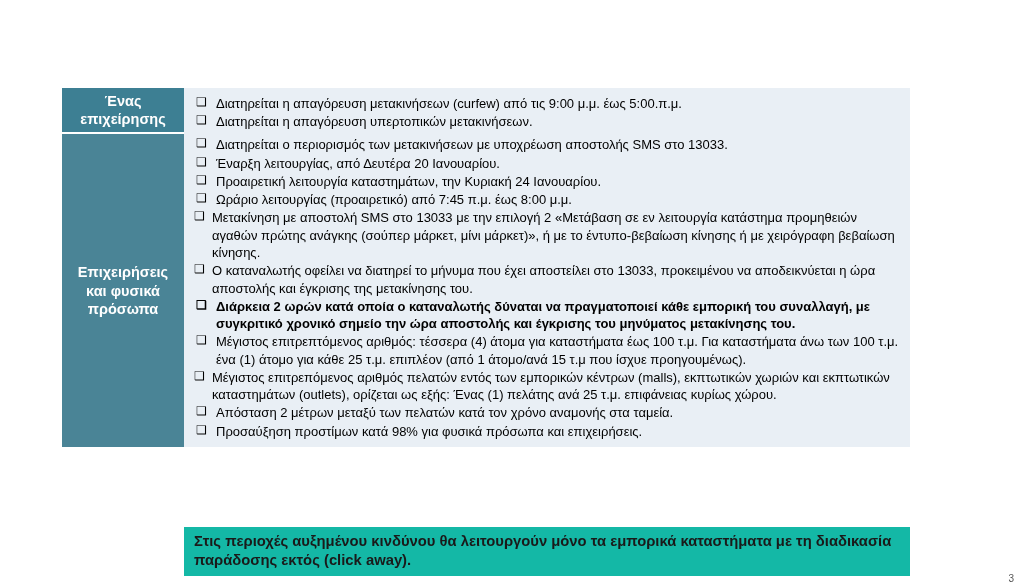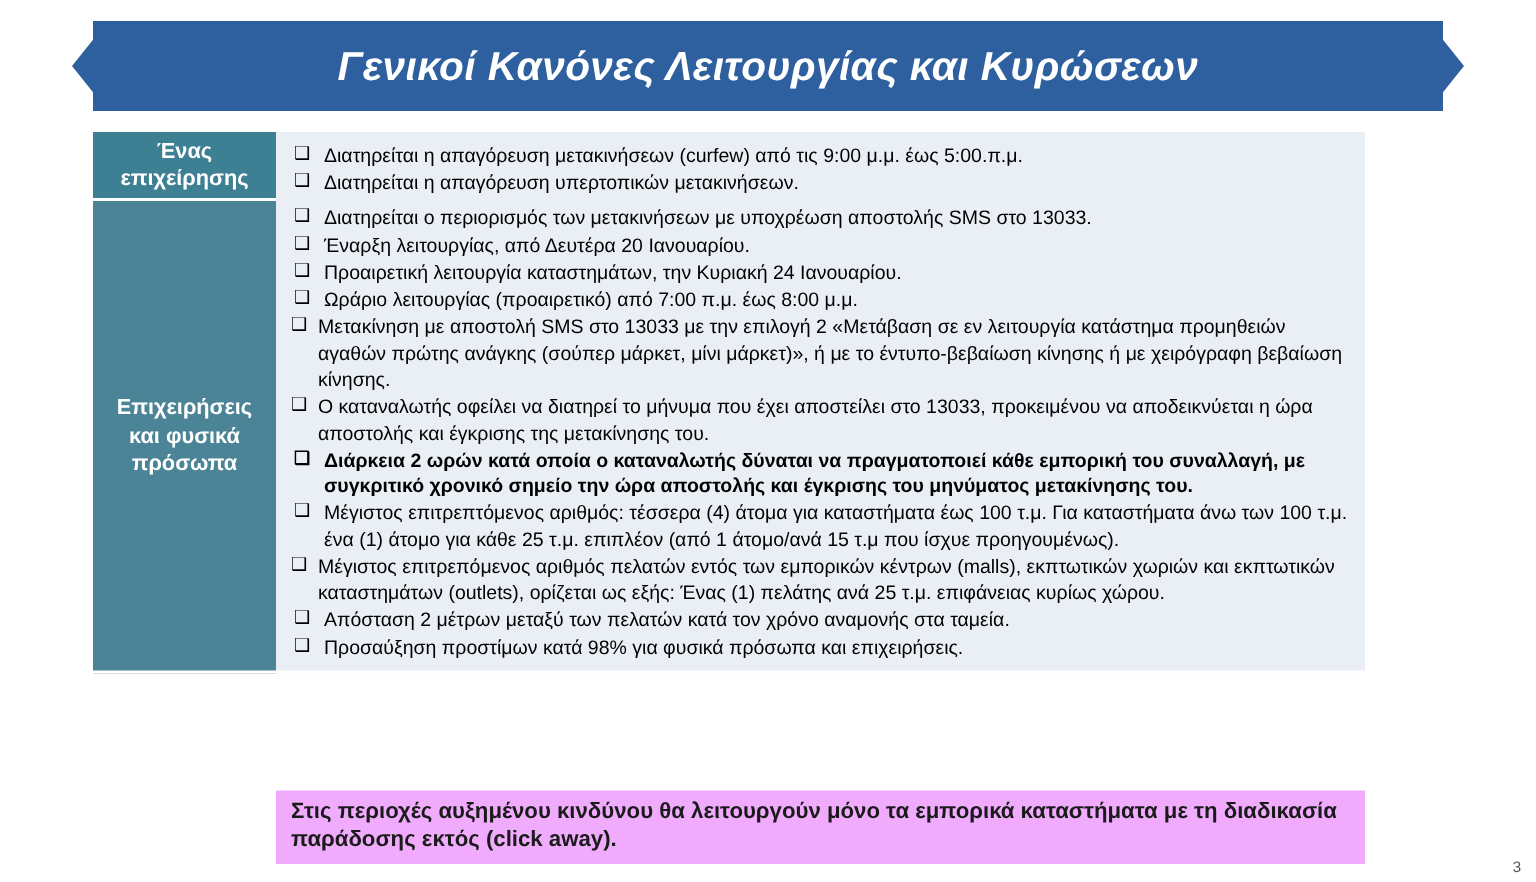--- a/index.html
+++ b/index.html
@@ -141,21 +141,21 @@
     font-weight: bold;
   }
 
   
   .footer-note {
     position: absolute;
     left: 184px;
     top: 527px;
     width: 726px;
     box-sizing: border-box;
-    background: #f0abfc;
+    background: #14b8a6;
     padding: 5px 10px 6px 10px;
     font-size: 14.8px;
     font-weight: bold;
     color: #1a1a1a;
     line-height: 1.3;
   }
   .footer-left-block {
     position: absolute;
     left: 62px;
     top: 527px;
@@ -170,44 +170,41 @@
     bottom: 4px;
     font-size: 10px;
     color: #555555;
   }
 </style>
 </head>
 <body>
 
 <div class="slide">
 
-  <div class="title-banner">
-    <div class="title-text">Γενικοί Κανόνες Λειτουργίας και Κυρώσεων</div>
-  </div>
 
   <div class="table">
 
     <div class="row">
       <div class="col-left">Ένας επιχείρησης</div>
       <div class="col-right first">
         <ul class="bullets">
           <li>Διατηρείται η απαγόρευση μετακινήσεων (curfew) από τις 9:00 μ.μ. έως 5:00.π.μ.</li>
           <li>Διατηρείται η απαγόρευση υπερτοπικών μετακινήσεων.</li>
         </ul>
       </div>
     </div>
 
     <div class="row">
       <div class="col-left tall">Επιχειρήσεις και φυσικά πρόσωπα</div>
       <div class="col-right body">
         <ul class="bullets">
           <li>Διατηρείται ο περιορισμός των μετακινήσεων με υποχρέωση αποστολής SMS στο 13033.</li>
           <li>Έναρξη λειτουργίας, από Δευτέρα 20 Ιανουαρίου.</li>
           <li>Προαιρετική λειτουργία καταστημάτων, την Κυριακή 24 Ιανουαρίου.</li>
-          <li>Ωράριο λειτουργίας (προαιρετικό) από 7:00 π.μ. έως 8:00 μ.μ.</li>
+          <li>Ωράριο λειτουργίας (προαιρετικό) από 7:45 π.μ. έως 8:00 μ.μ.</li>
           <li class="indented">Μετακίνηση με αποστολή SMS στο 13033 με την επιλογή 2 «Μετάβαση σε εν λειτουργία κατάστημα προμηθειών αγαθών πρώτης ανάγκης (σούπερ μάρκετ, μίνι μάρκετ)», ή με το έντυπο-βεβαίωση κίνησης ή με χειρόγραφη βεβαίωση κίνησης.</li>
           <li class="indented">Ο καταναλωτής οφείλει να διατηρεί το μήνυμα που έχει αποστείλει στο 13033, προκειμένου να αποδεικνύεται η ώρα αποστολής και έγκρισης της μετακίνησης του.</li>
           <li class="bold">Διάρκεια 2 ωρών κατά οποία ο καταναλωτής δύναται να πραγματοποιεί κάθε εμπορική του συναλλαγή, με συγκριτικό χρονικό σημείο την ώρα αποστολής και έγκρισης του μηνύματος μετακίνησης του.</li>
           <li>Μέγιστος επιτρεπτόμενος αριθμός: τέσσερα (4) άτομα για καταστήματα έως 100 τ.μ. Για καταστήματα άνω των 100 τ.μ. ένα (1) άτομο για κάθε 25 τ.μ. επιπλέον  (από 1 άτομο/ανά 15 τ.μ που ίσχυε προηγουμένως).</li>
           <li class="indented">Μέγιστος επιτρεπόμενος αριθμός πελατών εντός των εμπορικών κέντρων (malls), εκπτωτικών χωριών και εκπτωτικών καταστημάτων (outlets), ορίζεται ως εξής:  Ένας (1) πελάτης ανά 25 τ.μ. επιφάνειας κυρίως χώρου.</li>
           <li>Απόσταση 2 μέτρων μεταξύ των πελατών κατά τον χρόνο αναμονής στα ταμεία.</li>
           <li>Προσαύξηση προστίμων κατά 98% για φυσικά πρόσωπα και επιχειρήσεις.</li>
         </ul>
       </div>
     </div>

